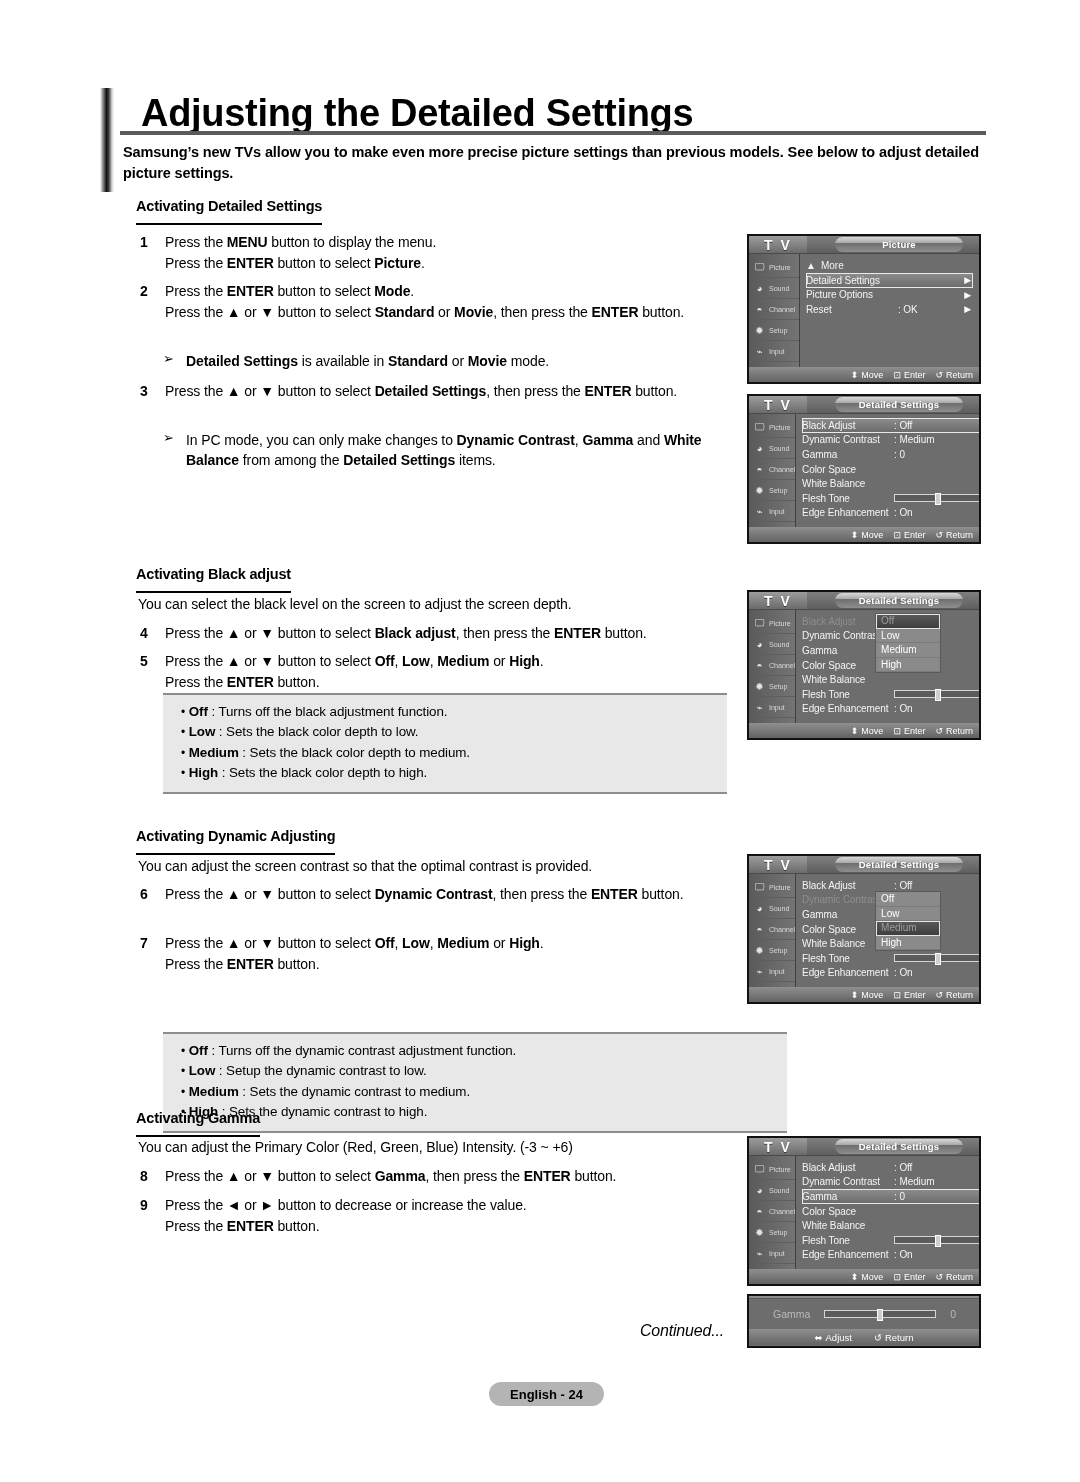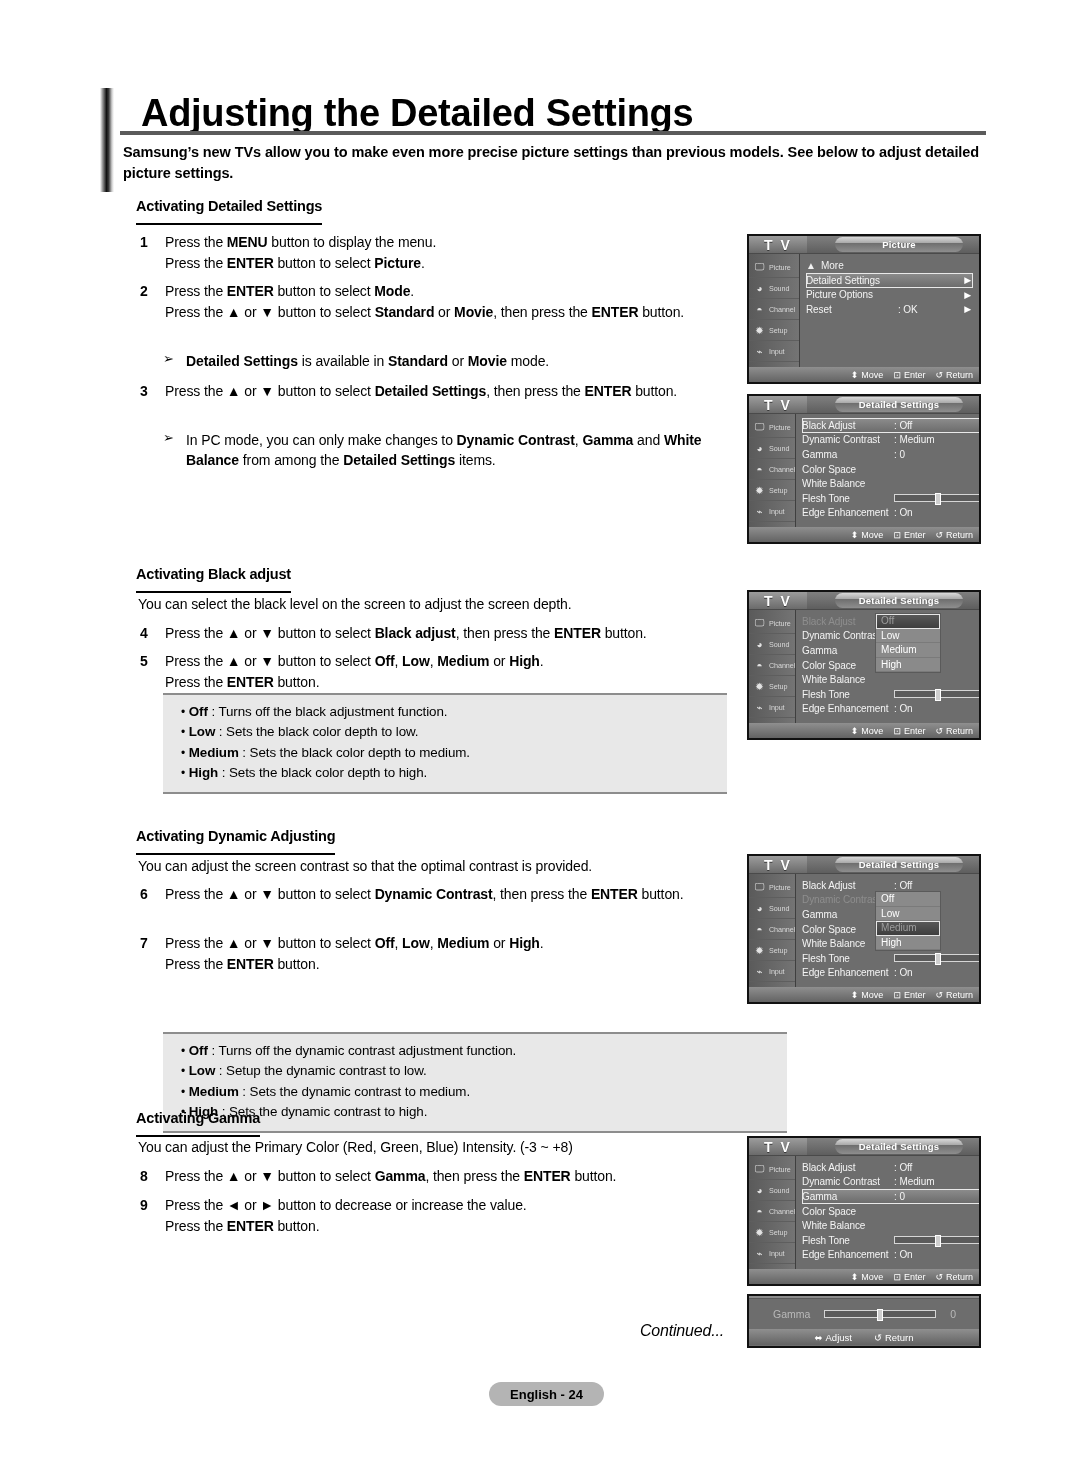--- a/index.html
+++ b/index.html
@@ -280,21 +280,21 @@
   </div>
 
   <div class="bulletbox" style="left:163px; top:1032px; width:624px;">
     <div><span class="dot">•</span> <b>Off</b> <span>: Turns off the dynamic contrast adjustment function.</span></div>
     <div><span class="dot">•</span> <b>Low</b> <span>: Setup the dynamic contrast to low.</span></div>
     <div><span class="dot">•</span> <b>Medium</b> <span>: Sets the dynamic contrast to medium.</span></div>
     <div><span class="dot">•</span> <b>High</b> <span>: Sets the dynamic contrast to high.</span></div>
   </div>
 
   <div class="sec-head" style="left:136px; top:1110px;">Activating Gamma</div>
-  <div class="body-line" style="left:138px; top:1137px; width:600px;">You can adjust the Primary Color (Red, Green, Blue) Intensity. (-3 ~ +8)</div>
+  <div class="body-line" style="left:138px; top:1137px; width:600px;">You can adjust the Primary Color (Red, Green, Blue) Intensity. (-3 ~ +6)</div>
 
   <div class="step" style="left:140px; top:1166px; width:595px;">
     <span class="num">8</span>
     <span class="txt">Press the ▲ or ▼ button to select <b>Gamma</b>, then press the <b>ENTER</b> button.</span>
   </div>
 
   <div class="step" style="left:140px; top:1195px; width:595px;">
     <span class="num">9</span>
     <span class="txt">Press the ◄ or ► button to decrease or increase the value.<br>Press the <b>ENTER</b> button.</span>
   </div>

